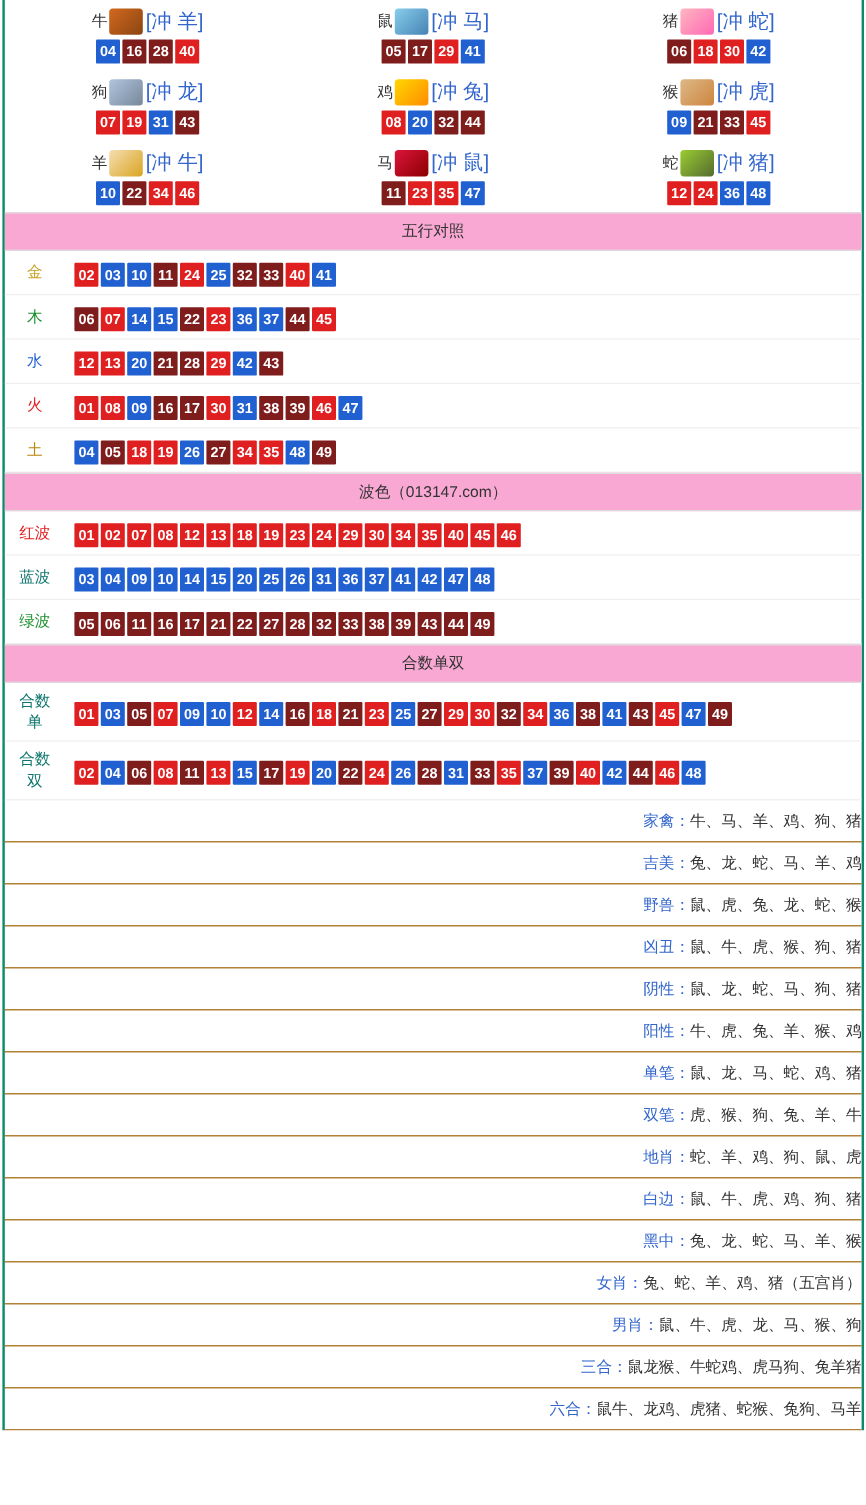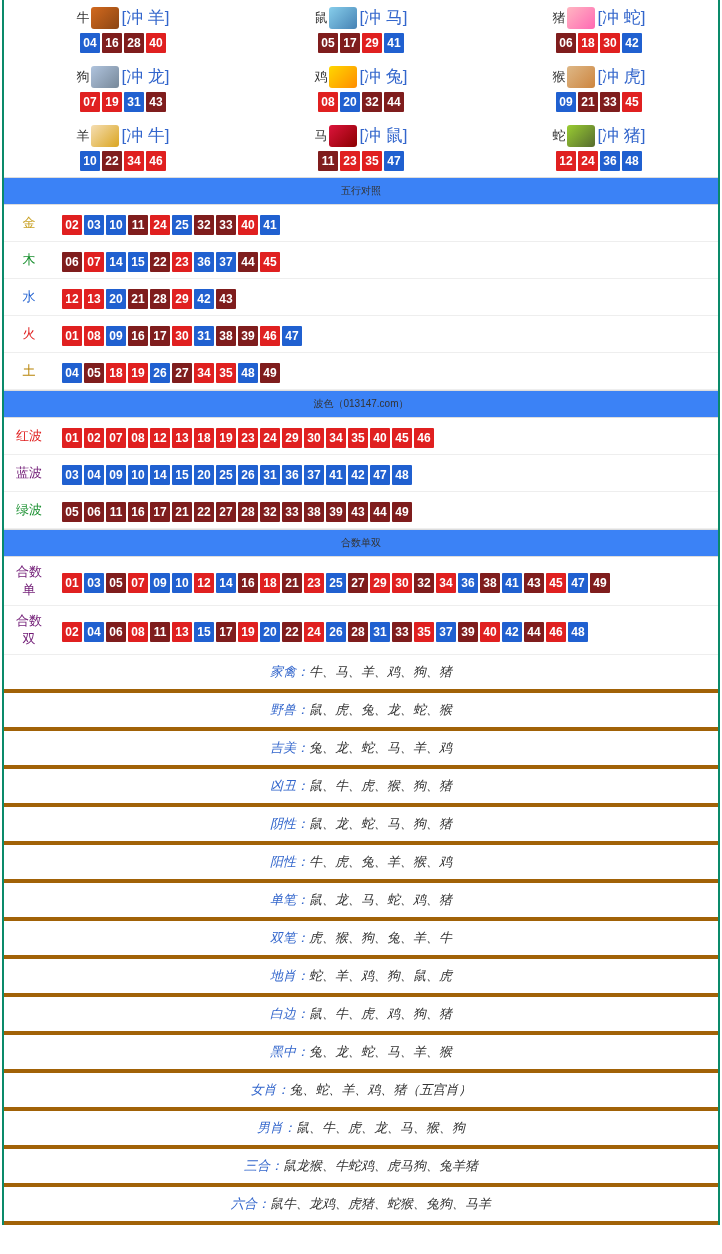--- a/index.html
+++ b/index.html
@@ -10,34 +10,34 @@
   .zodiac-top { display: flex; align-items: center; justify-content: center; gap: 2px; }
   .zodiac-name { font-size: 13px; }
   .zodiac-icon { width: 28px; height: 22px; border-radius: 3px; display: inline-block; }
   .chong { color: #3366cc; font-size: 17px; }
   .ball-row { display: flex; gap: 2px; justify-content: center; margin-top: 4px; flex-wrap: wrap; }
   .ball-row.left { justify-content: flex-start; align-items: flex-end; }
   .ball { display: inline-flex; width: 20px; height: 20px; align-items: center; justify-content: center; color: #fff; font-size: 12px; font-weight: bold; border-radius: 1px; }
   .ball.red { background: #e02020; }
   .ball.blue { background: #2060d0; }
   .ball.green { background: #7f1d1d; }
-  .section-header { background: #3b82f6; text-align: center; padding: 6px 0; border-top: 1px solid #ddd; border-bottom: 1px solid #ddd; font-size: 10px; }
+  .section-header { background: #f9a8d4; text-align: center; padding: 6px 0; border-top: 1px solid #ddd; border-bottom: 1px solid #ddd; font-size: 13px; }
   .tbl { width: 100%; border-collapse: collapse; }
   .tbl tr { border-bottom: 1px solid #eee; }
   .tbl td { padding: 6px 8px; vertical-align: middle; }
   .tbl td.label { width: 50px; text-align: center; }
   .lbl-gold { color: #c9a227; }
   .lbl-wood { color: #1a9030; }
   .lbl-water { color: #2060d0; }
   .lbl-fire { color: #e02020; }
   .lbl-earth { color: #b8860b; }
   .lbl-red { color: #e02020; }
-  .lbl-blue { color: #701a75; }
+  .lbl-blue { color: #0f766e; }
   .lbl-green { color: #1a9030; }
-  .attr-row { text-align: center; padding: 8px 0; border-bottom: 4px solid #a16207; font-style: italic; }
+  .attr-row { text-align: right; padding: 8px 0; border-bottom: 1px solid #a16207; }
   .attr-label { color: #3366cc; }
   .attr-val { color: #333; }
   .z-ox{background:linear-gradient(135deg,#d2691e,#8b4513);} .z-rat{background:linear-gradient(135deg,#87ceeb,#4682b4);} .z-pig{background:linear-gradient(135deg,#ffb6c1,#ff69b4);}
   .z-dog{background:linear-gradient(135deg,#b0c4de,#778899);} .z-rooster{background:linear-gradient(135deg,#ffd700,#ff8c00);} .z-monkey{background:linear-gradient(135deg,#deb887,#cd853f);}
   .z-goat{background:linear-gradient(135deg,#f5deb3,#daa520);} .z-horse{background:linear-gradient(135deg,#dc143c,#8b0000);} .z-snake{background:linear-gradient(135deg,#9acd32,#556b2f);}
 </style>
 </head>
 <body>
 
 <div class="wrap">
@@ -395,26 +395,26 @@
           </td>
     </tr>
       </tbody>
     </table>
 
   <div id="attrs-list">
   <div class="attr-row">
     <span class="attr-label">家禽：</span><span class="attr-val">牛、马、羊、鸡、狗、猪</span>
   </div>
   <div class="attr-row">
+    <span class="attr-label">吉美：</span><span class="attr-val">兔、龙、蛇、马、羊、鸡</span>
+  </div>
+  <div class="attr-row">
     <span class="attr-label">野兽：</span><span class="attr-val">鼠、虎、兔、龙、蛇、猴</span>
   </div>
   <div class="attr-row">
-    <span class="attr-label">吉美：</span><span class="attr-val">兔、龙、蛇、马、羊、鸡</span>
-  </div>
-  <div class="attr-row">
     <span class="attr-label">凶丑：</span><span class="attr-val">鼠、牛、虎、猴、狗、猪</span>
   </div>
   <div class="attr-row">
     <span class="attr-label">阴性：</span><span class="attr-val">鼠、龙、蛇、马、狗、猪</span>
   </div>
   <div class="attr-row">
     <span class="attr-label">阳性：</span><span class="attr-val">牛、虎、兔、羊、猴、鸡</span>
   </div>
   <div class="attr-row">
     <span class="attr-label">单笔：</span><span class="attr-val">鼠、龙、马、蛇、鸡、猪</span>

